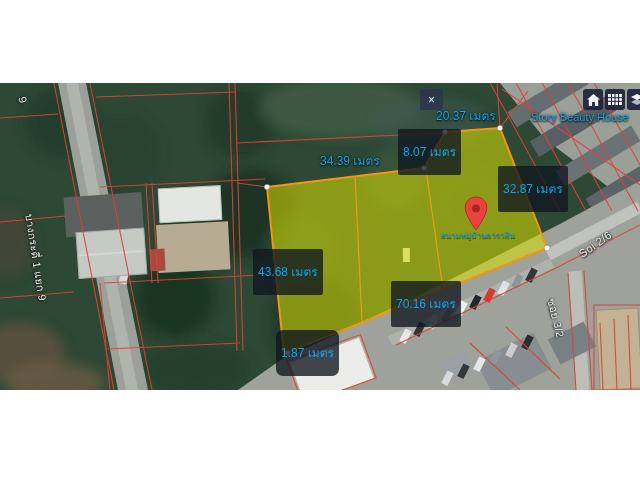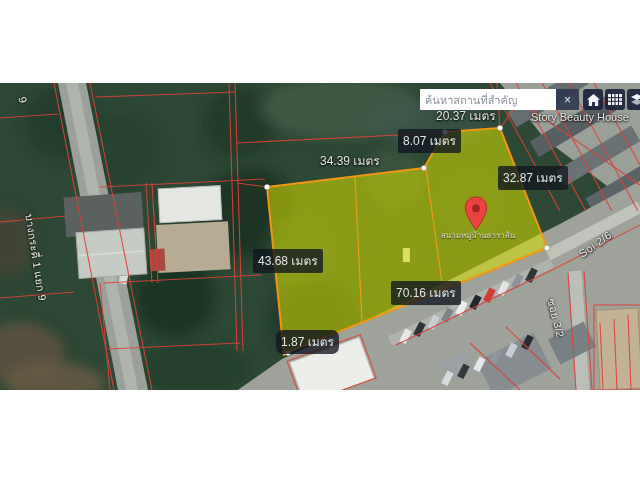--- a/index.html
+++ b/index.html
@@ -2,23 +2,23 @@
 <html><head>
 <meta charset="utf-8">
 <style>
   html,body{margin:0;padding:0;background:#fff;}
   .canvas{position:relative;width:640px;height:480px;background:#ffffff;overflow:hidden;
           font-family:"Liberation Sans","DejaVu Sans",sans-serif;}
   .map{position:absolute;left:0;top:83px;width:640px;height:307px;overflow:hidden;background:#2d4834;}
   .map svg.scene{position:absolute;left:0;top:0;}
 
   
-  .lbl{position:absolute;color:#e5e5e5;font-size:12px;white-space:nowrap;line-height:14px;
+  .lbl{position:absolute;color:#0ea5e9;font-size:12px;white-space:nowrap;line-height:14px;
        text-shadow:0 1px 2px rgba(0,0,0,.95),0 0 3px rgba(0,0,0,.7);}
-  .boxed{background:rgba(16,22,32,.78);border-radius:2px;padding:5px 5px;text-shadow:none;}
+  .boxed{background:rgba(16,22,32,.78);border-radius:2px;padding:16px 5px;text-shadow:none;}
   .lbl-m2037{left:436px;top:26px;}
   .lbl-m807 {left:398px;top:46px;}
   .lbl-m3957{left:320px;top:71px;}
   .lbl-m3287{left:498px;top:83px;}
   .lbl-m4368{left:253px;top:166px;text-align:center;}
   .lbl-m7016{left:391px;top:198px;}
   .lbl-m187 {left:276px;top:247px;border-radius:7px;}
   .lbl-story{left:531px;top:27px;font-size:11px;}
   .lbl-pin{left:434px;top:146px;width:88px;text-align:center;font-size:8px;opacity:.92;text-shadow:0 1px 1px rgba(0,0,0,.8);font-family:Liberation Mono, monospace;}
   .lbl-road{color:#efefef;font-size:10.5px;letter-spacing:.4px;}
@@ -206,21 +206,20 @@
 
     <div class="lbl lbl-story">Story Beauty House</div>
     <div class="lbl lbl-pin">สนามหมู่บ้านธาราสิน</div>
 
     <div class="lbl lbl-road lbl-road-bk">บางกระดี่ 1 แยก 9</div>
     <div class="lbl lbl-road lbl-road-9">9</div>
     <div class="lbl lbl-road lbl-soi26">Soi 2/6</div>
     <div class="lbl lbl-road lbl-soi32">ซอย 3/2</div>
 
     <div class="searchbar">
-      <input class="search-input" type="text" placeholder="ค้นหาสถานที่สำคัญ" style="">
       <button class="btn-close">
         <span>×</span>
       </button>
     </div>
 
     <button class="map-btn btn-home">
       <svg width="13" height="12" viewBox="0 0 13 12">
         <path d="M6.5 0 L13 5.4 H11.2 V12 H7.9 V8 H5.1 V12 H1.8 V5.4 H0 Z" fill="#f2f4f7"></path>
       </svg>
     </button>

